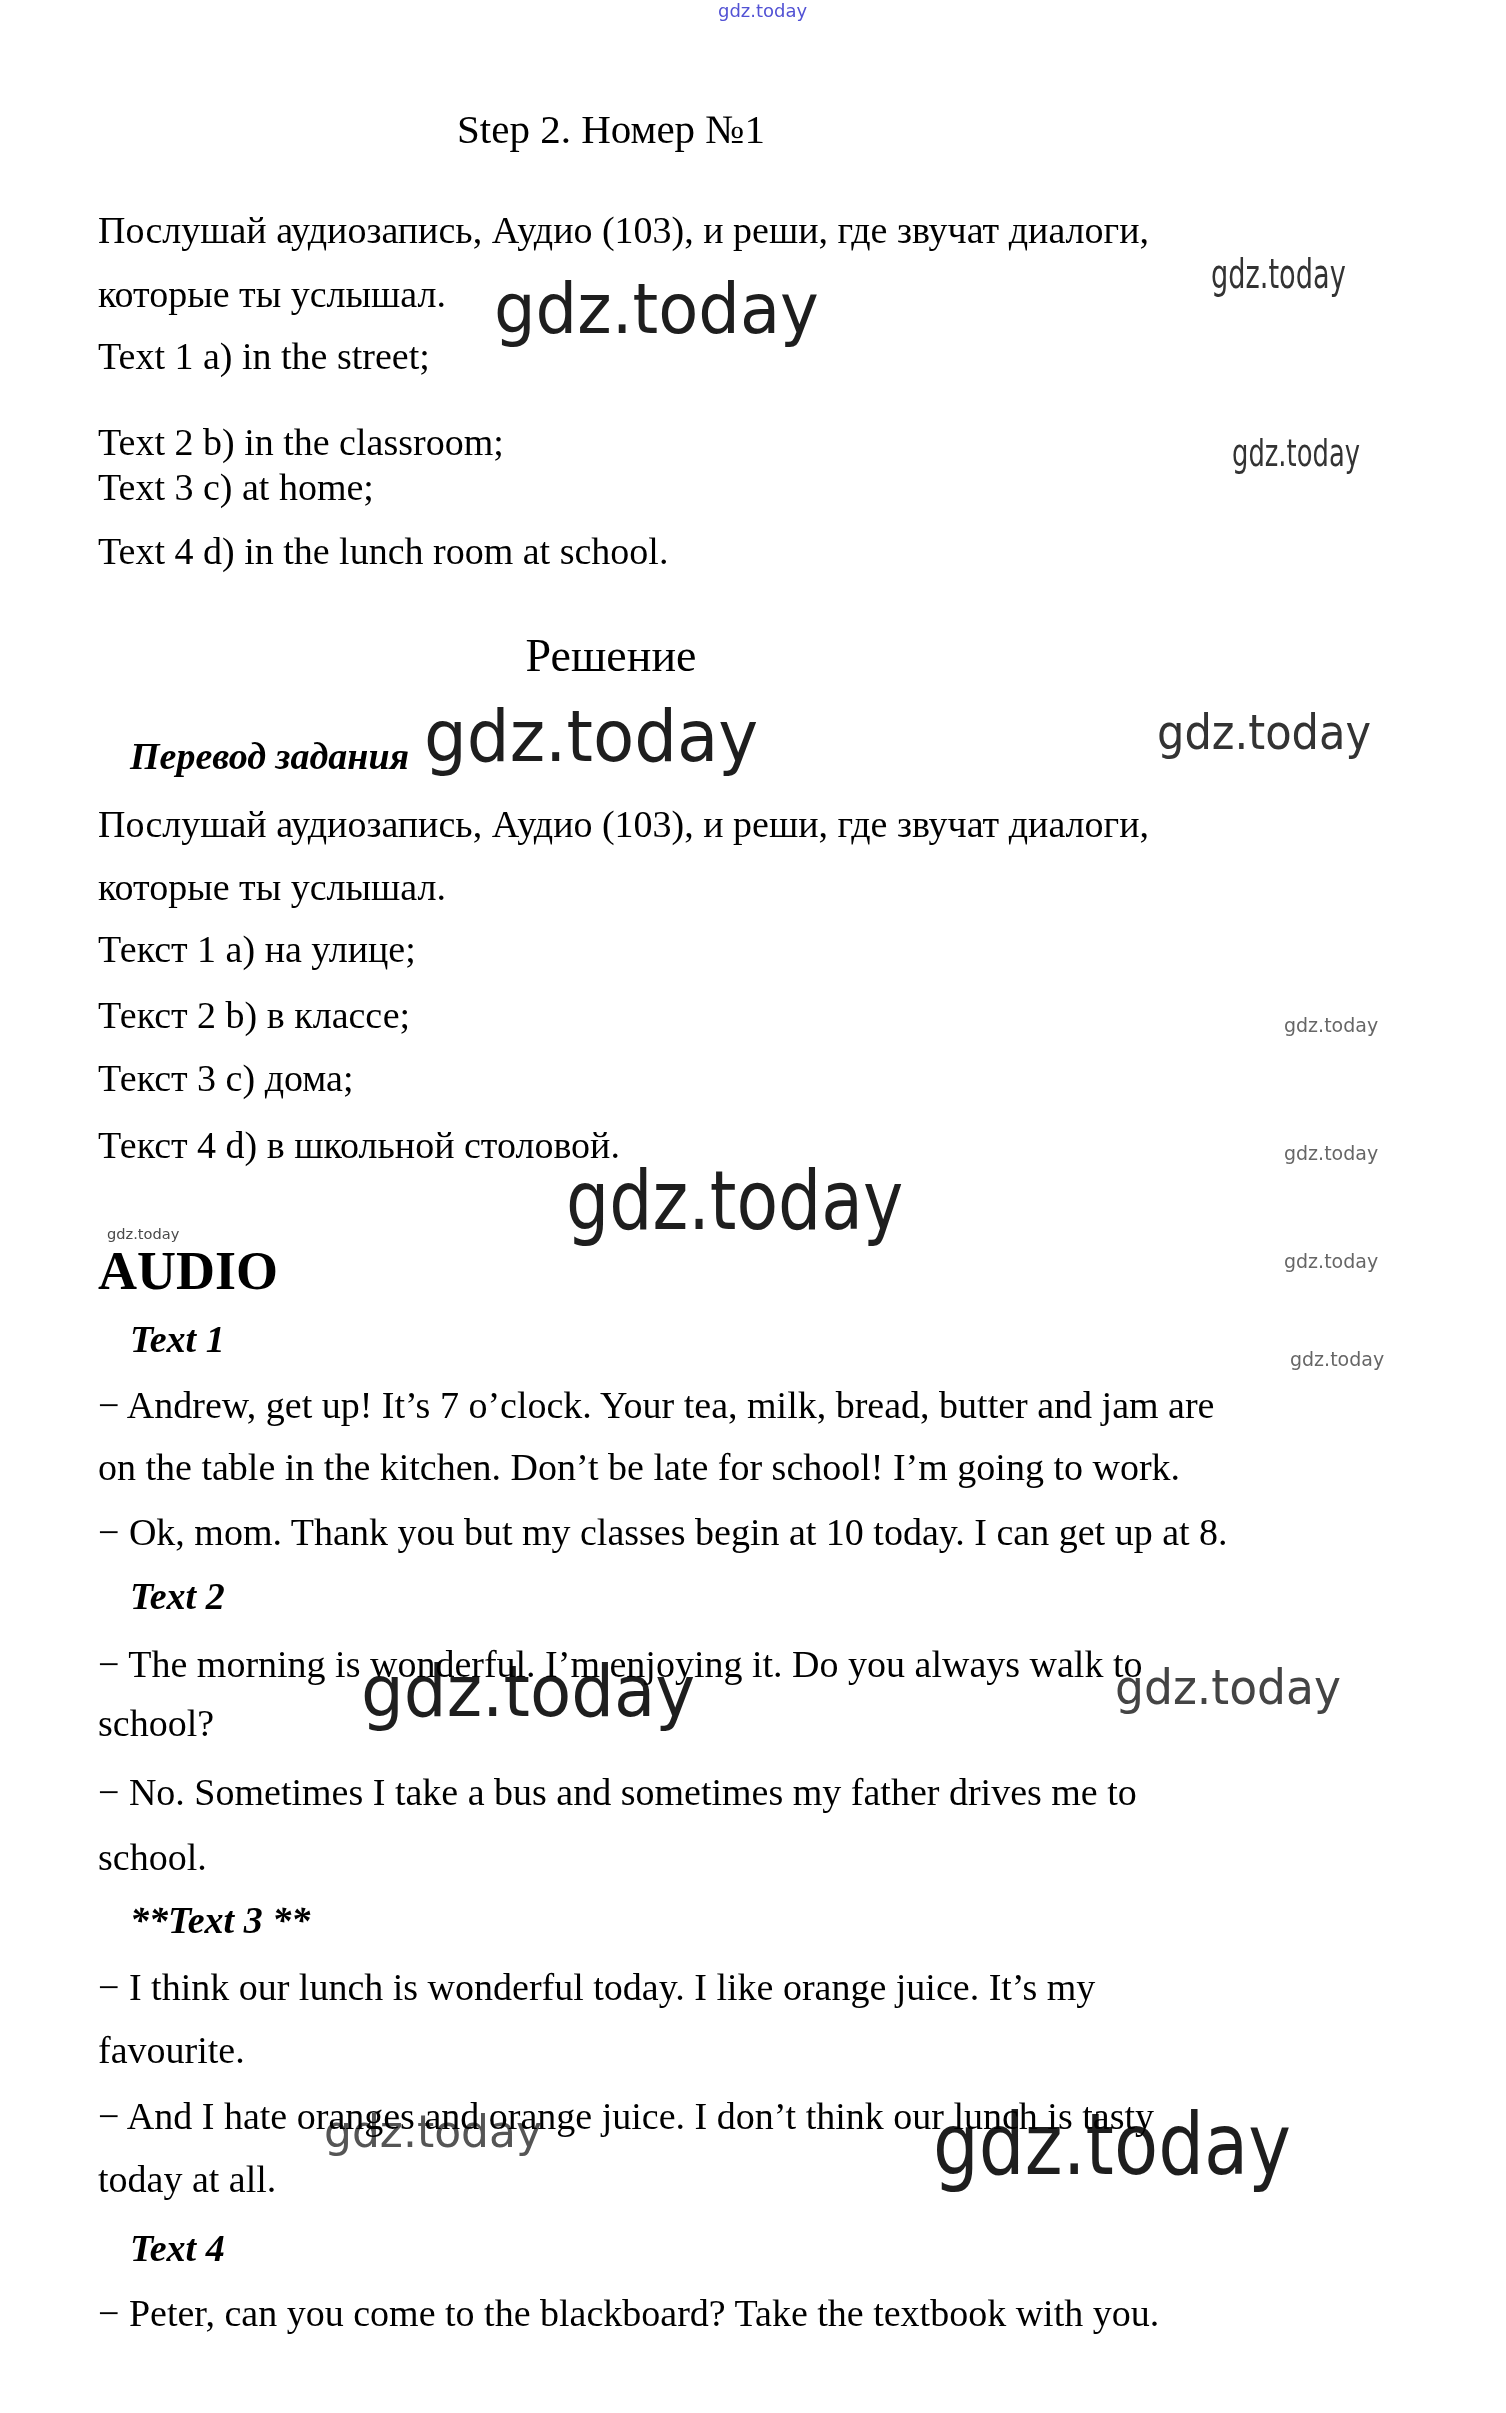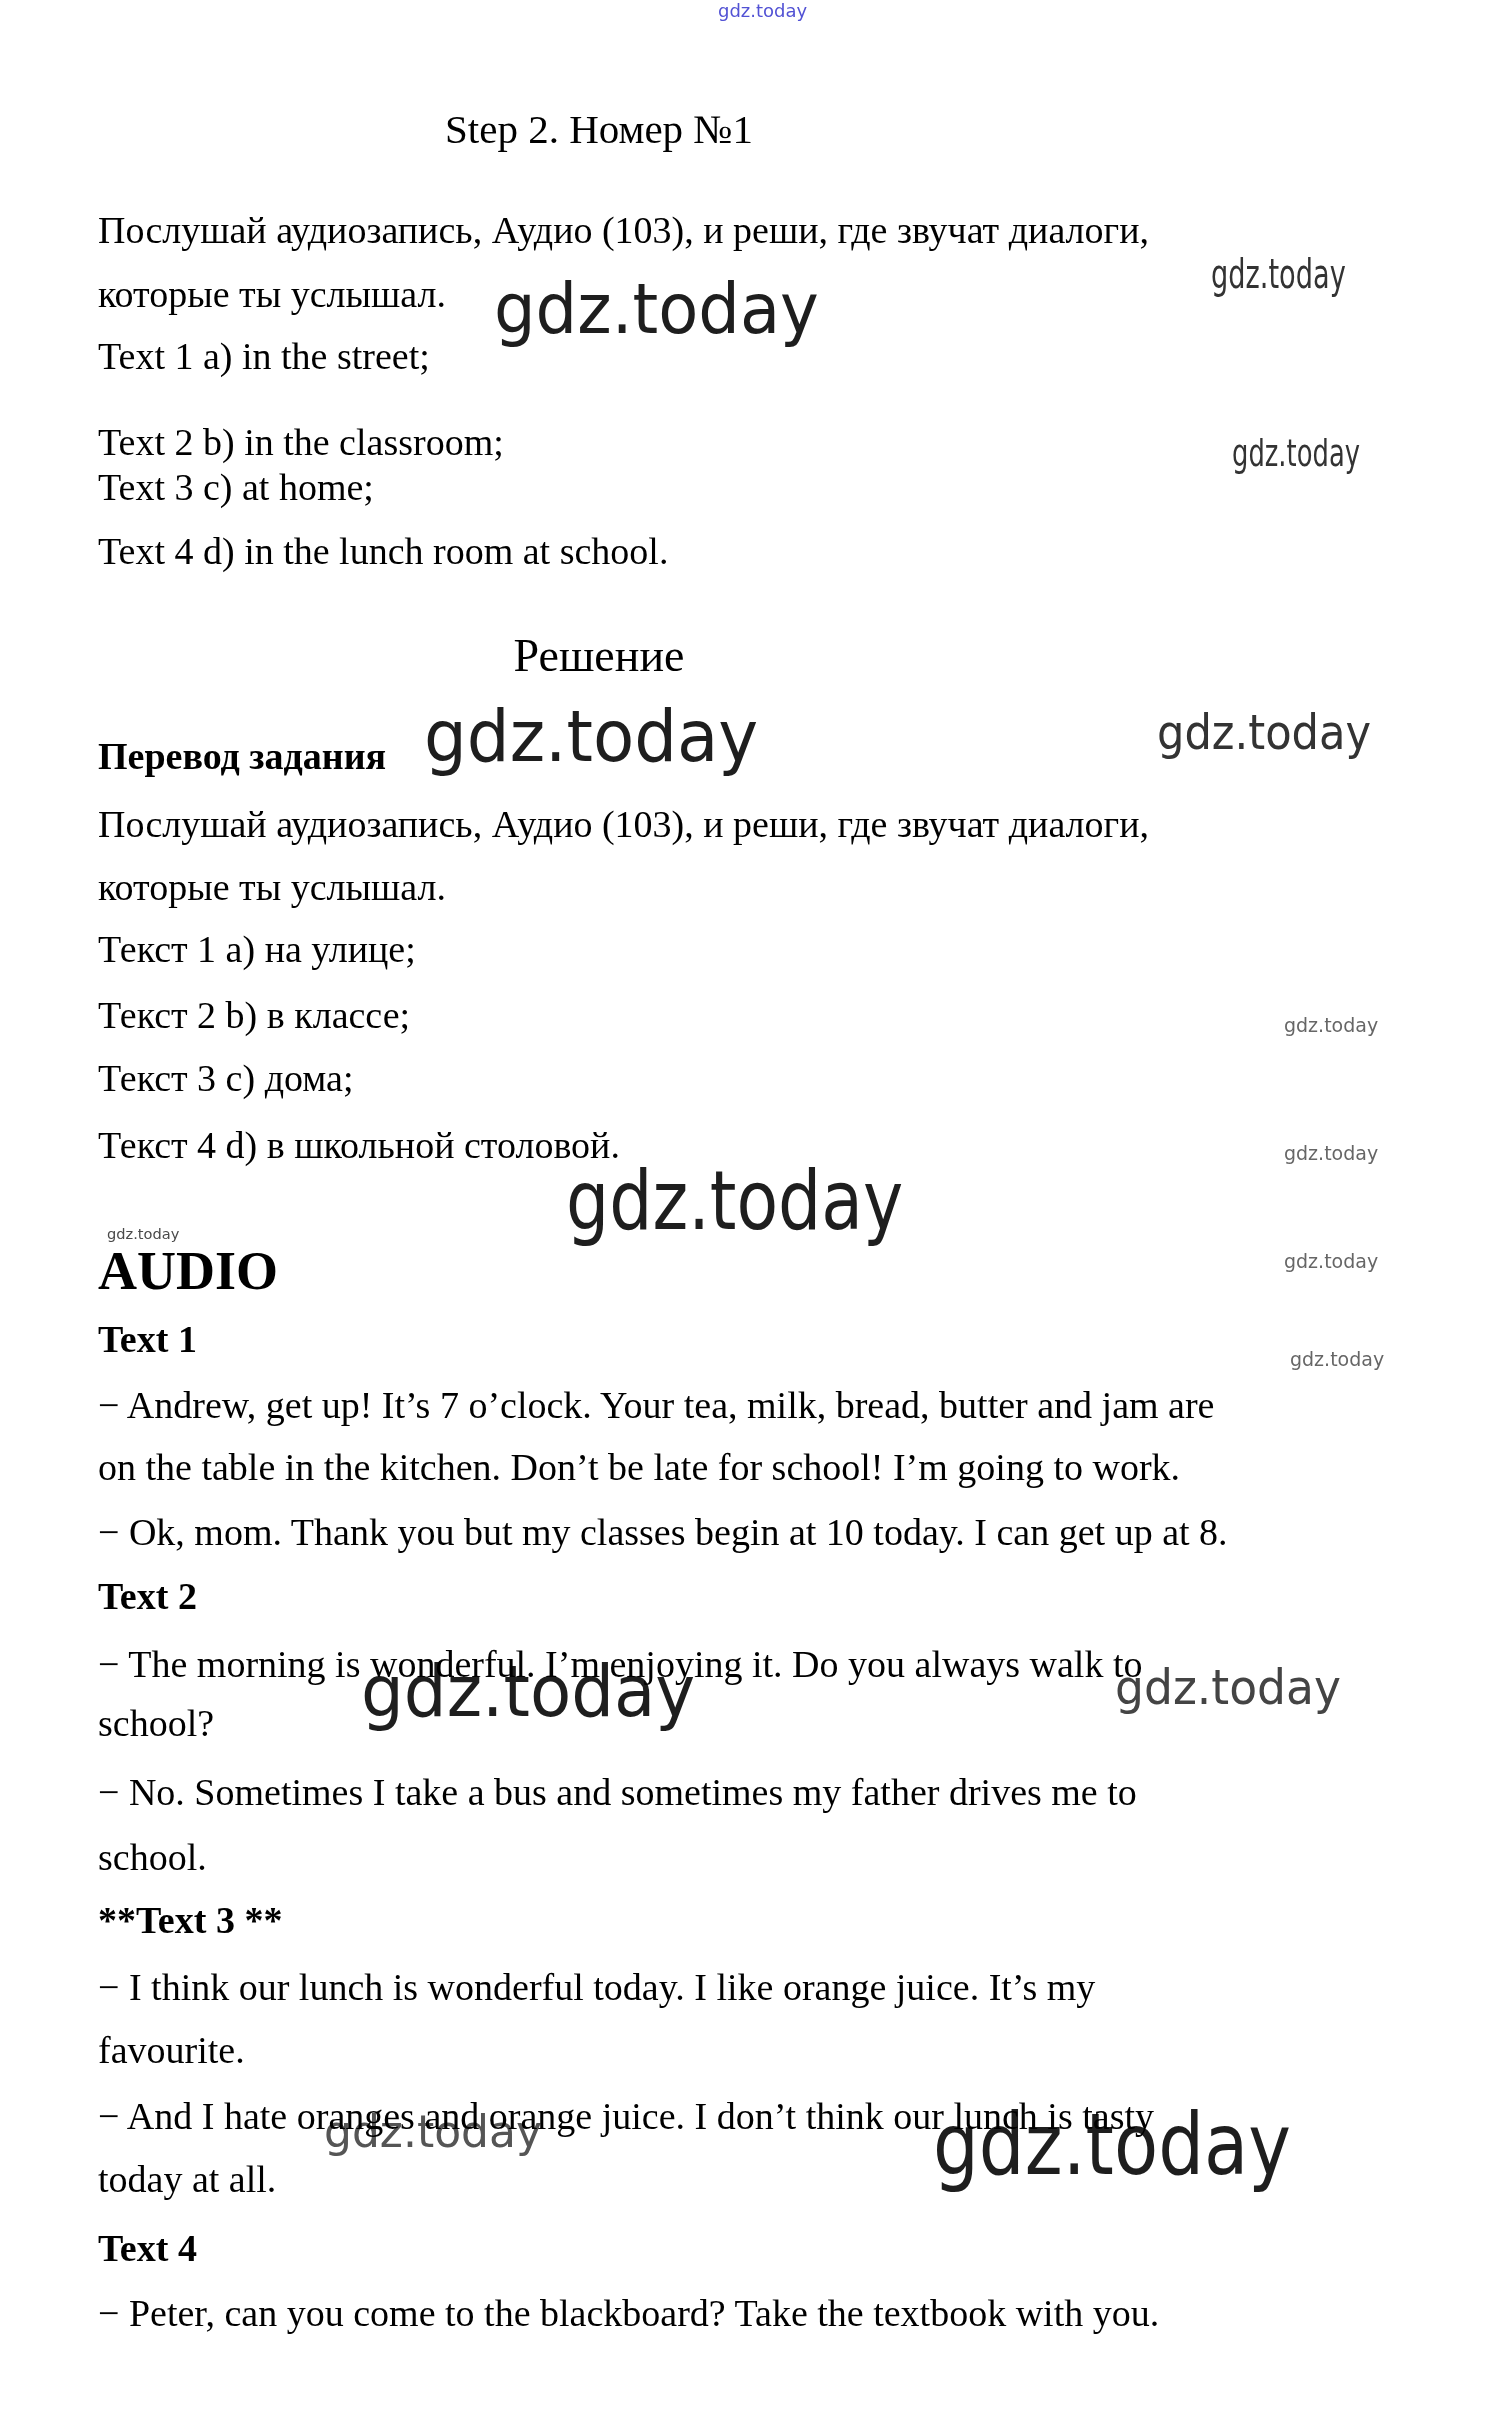--- a/index.html
+++ b/index.html
@@ -15,27 +15,27 @@
   .t{
     position:absolute;
     left:98px;
     font-size:38px;
     line-height:1.15;
     white-space:nowrap;
     color:#000;
     margin:0;
   }
   .center{
-    left:0;
+    left:12px;
     width:1198px;
     text-align:center;
   }
   .title{font-size:41px;}
   .heading{font-size:46px;}
-  .bi{font-weight:bold;}
+  .bi{font-weight:bold;font-style:italic;margin-left:32px;}
   .audio-h{font-size:54px;font-weight:bold;}
   .wm{
     position:absolute;
     font-family:"DejaVu Sans", sans-serif;
     font-weight:normal;
     line-height:1;
     white-space:nowrap;
     transform-origin:0 0;
     color:#222;
   }

